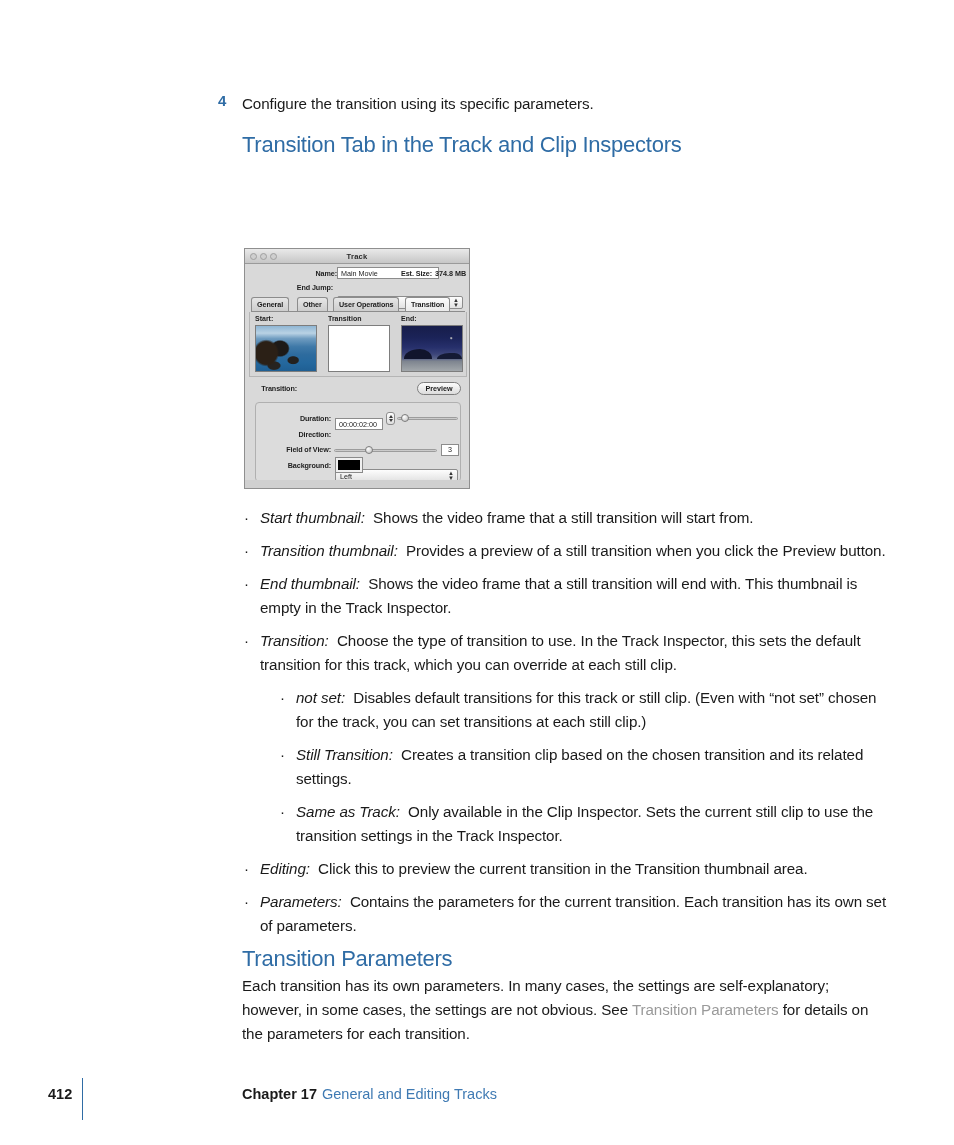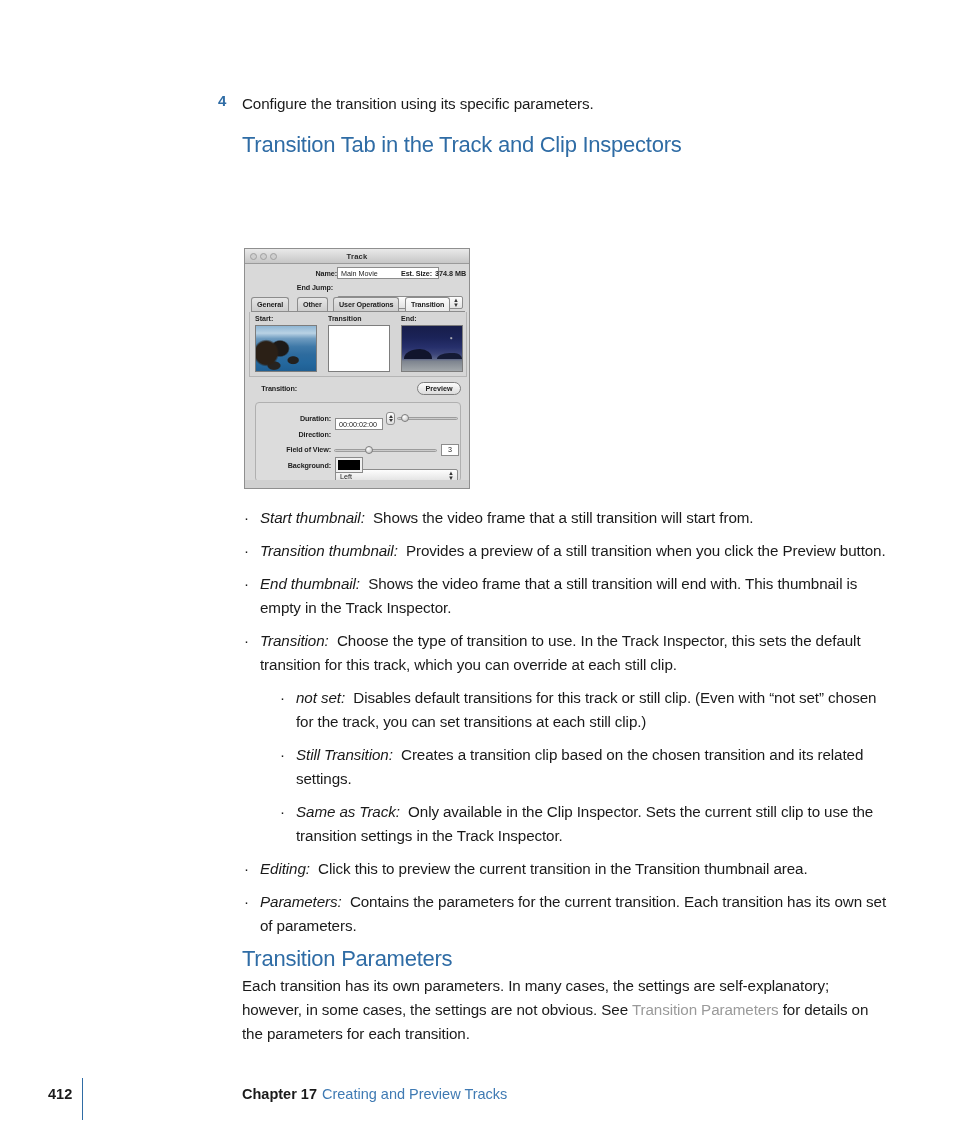--- a/index.html
+++ b/index.html
@@ -579,16 +579,16 @@
   <div id="heading-transition-params" class="h2">Transition Parameters</div>
 
   <div id="para-transition-params" class="body-text">
     <span>Each transition has its own parameters. In many cases, the settings are self-explanatory; however, in some cases, the settings are not obvious. See </span><span class="grey-link">Transition Parameters</span><span> for details on the parameters for each transition.</span>
   </div>
 
   <div id="footer">
     <div class="pagenum">412</div>
     <div class="rule"></div>
     <div class="chap">Chapter 17</div>
-    <div class="chaptitle">Creating and Preview Tracks</div>
+    <div class="chaptitle">General and Editing Tracks</div>
   </div>
 
 </div>
 
 </body></html>

